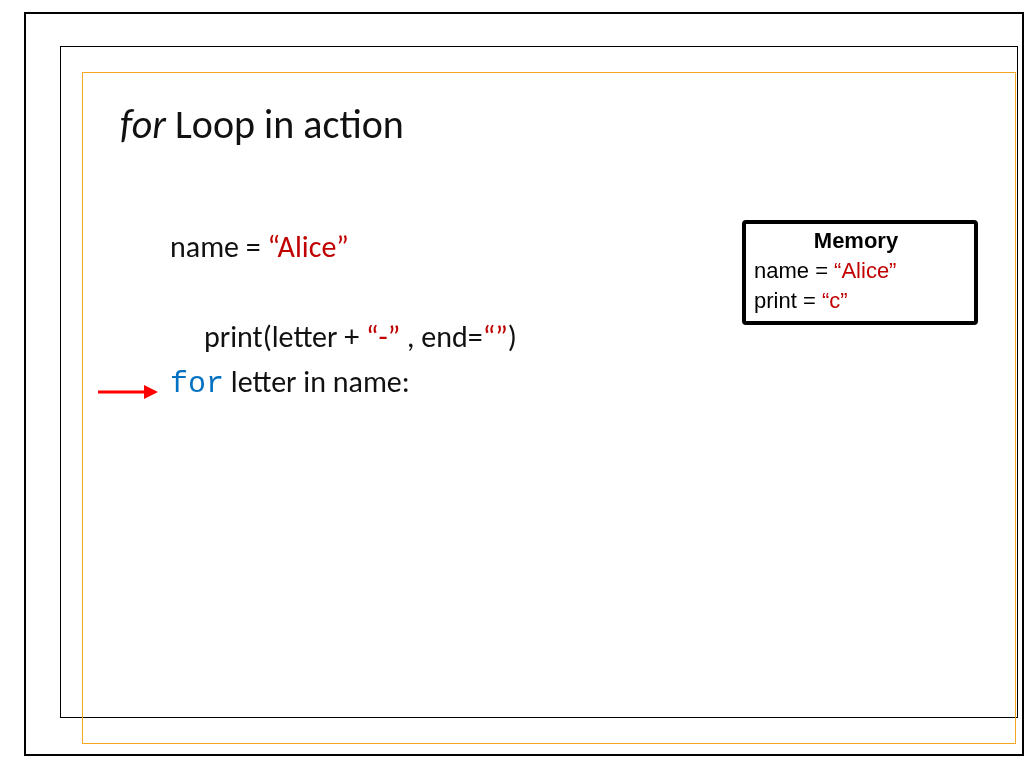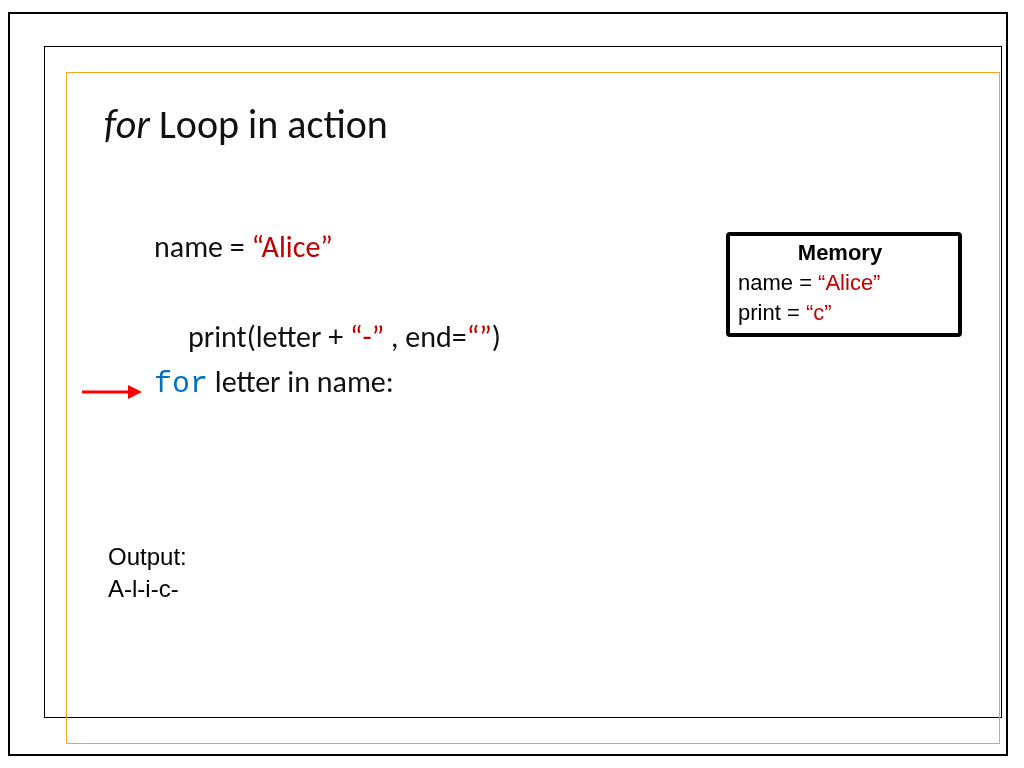--- a/index.html
+++ b/index.html
@@ -1,19 +1,19 @@
 <!DOCTYPE html>
 <html><head>
 <meta charset="utf-8">
 <style>
   * { box-sizing: border-box; margin: 0; padding: 0; }
   html, body { width: 1024px; height: 768px; background: #fff; font-family: Calibri, "Segoe UI", Arial, sans-serif; }
   .outer-frame {
     position: absolute;
-    left: 8px; top: 12px;
+    left: 24px; top: 12px;
     width: 1000px; height: 744px;
     border: 2px solid #000;
     background: #fff;
   }
   .inner-frame-black {
     position: absolute;
     left: 34px; top: 32px;
     width: 958px; height: 672px;
     border: 1px solid #000;
   }
@@ -50,21 +50,20 @@
   }
   .memory-box {
     position: absolute;
     left: 716px; top: 206px;
     width: 236px;
     border: 4px solid #000;
     border-radius: 4px;
     background: #fff;
     padding: 4px 16px 6px 8px;
     font-family: Arial, sans-serif;
-    margin-top: 12px;
   }
   .memory-title {
     text-align: center;
     font-weight: bold;
     font-size: 22px;
     margin-bottom: 2px;
   }
   .memory-line {
     font-size: 22px;
     line-height: 1.35;
@@ -100,18 +99,14 @@
     <line x1="2" y1="10" x2="48" y2="10" stroke="#ff0000" stroke-width="3"></line>
     <polygon points="48,3 62,10 48,17" fill="#ff0000"></polygon>
   </svg>
 
   <div class="memory-box">
     <div class="memory-title">Memory</div>
     <div class="memory-line"><span>name = </span><span class="redlit">“Alice”</span></div>
     <div class="memory-line"><span>print = </span><span class="redlit">“c”</span></div>
   </div>
 
-  <div class="output-block">
-    <div>Output:</div>
-    <div>A-l-i-c-</div>
-  </div>
 
 </div>
 
 </body></html>

